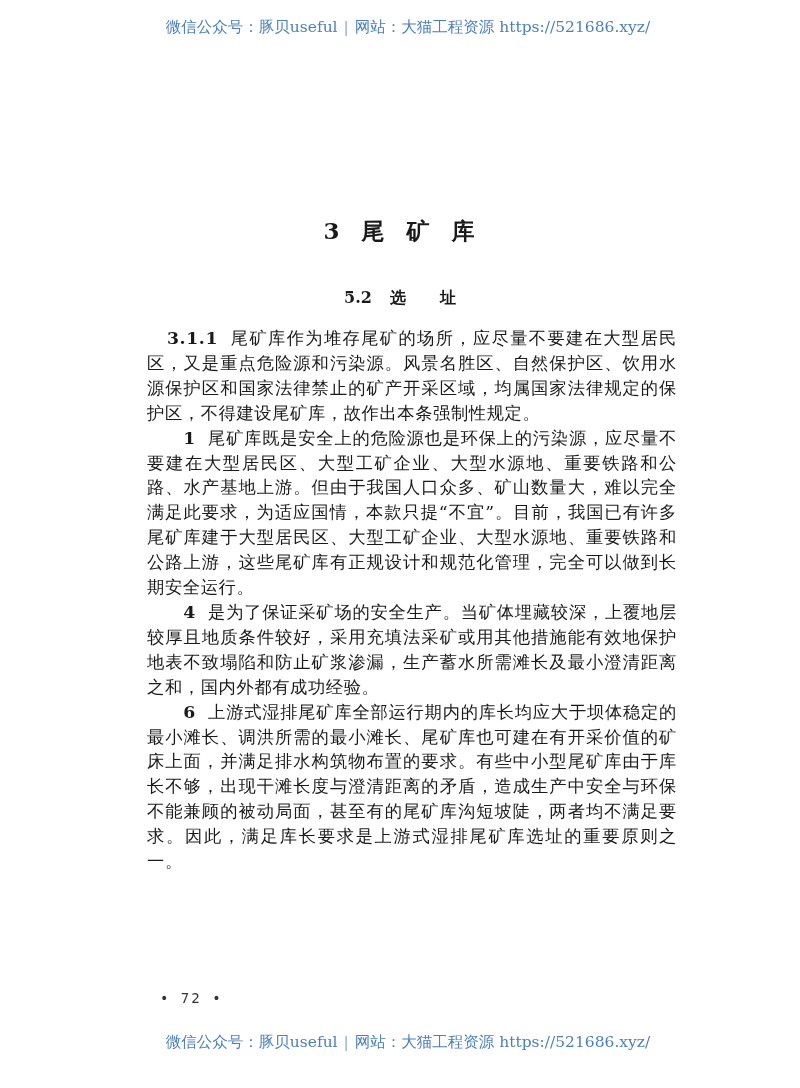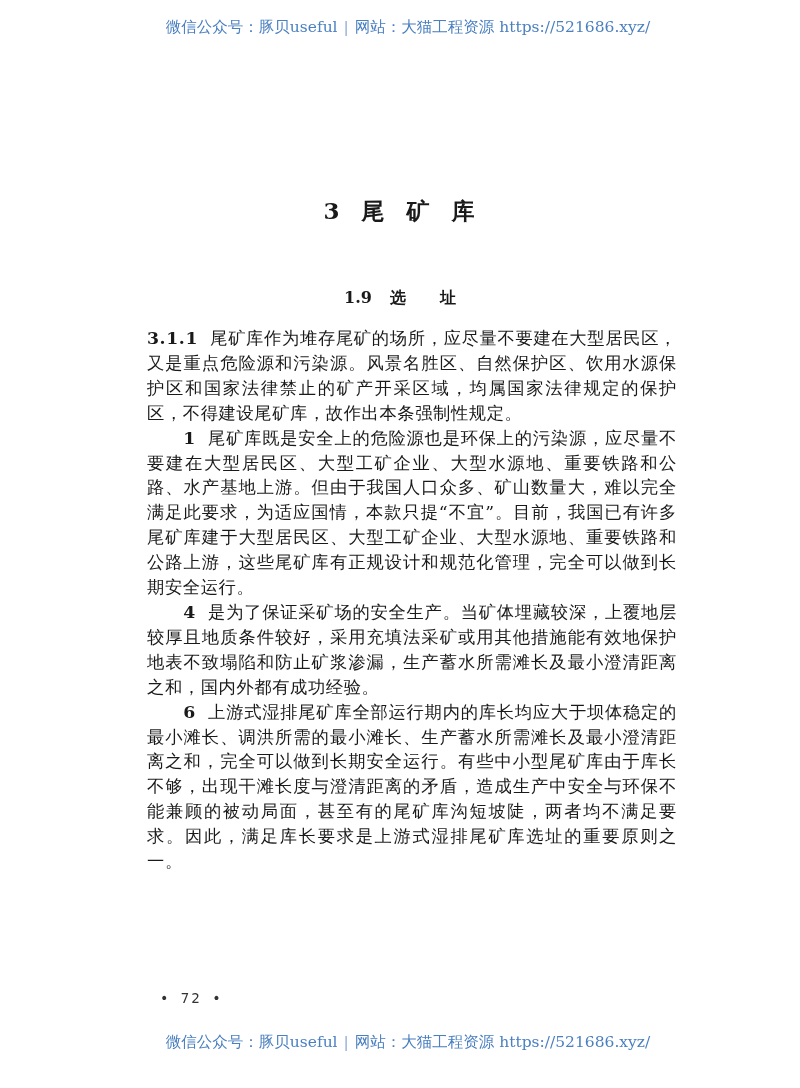--- a/index.html
+++ b/index.html
@@ -26,21 +26,21 @@
       letter-spacing: 0px;
       white-space: nowrap;
       margin-left: 8px;
     }
     .watermark .sep { color: #8aa8d0; padding: 0 6px; }
     .wm-top { top: 17px; }
     .wm-bottom { top: 1032px; }
 
     .chapter-title {
       position: absolute;
-      top: 196px;
+      top: 216px;
       left: 0;
       width: 800px;
       text-align: center;
       font-size: 23px;
       font-weight: bold;
       letter-spacing: 2px;
       word-spacing: 14px;
     }
     .chapter-title span { margin: 0 10px; }
     .section-title {
@@ -64,20 +64,21 @@
       line-height: 24.9px;
       letter-spacing: 0.6px;
       text-align: justify;
     }
     .para { margin: 0; }
     .para.indent { text-indent: 2.1em; }
     .clause-num {
       font-weight: bold;
       margin-right: 12px;
       font-family: "DejaVu Serif", "Liberation Serif", serif;
+      margin-left: 20px;
     }
     .item-num {
       font-weight: bold;
       margin-right: 12px;
     }
     .page-number {
       position: absolute;
       top: 990px;
       left: 160px;
       font-size: 14px;
@@ -92,35 +93,35 @@
 
 <div class="watermark wm-top">
   <span>微信公众号：豚贝useful</span><span class="sep">|</span><span>网站：大猫工程资源 https://521686.xyz/</span>
 </div>
 
 <div class="chapter-title">
   <span>3</span><span>尾</span><span>矿</span><span>库</span>
 </div>
 
 <div class="section-title">
-  <span class="num">1.9</span><span>选</span><span class="gap"></span><span>址</span>
+  <span class="num">5.2</span><span>选</span><span class="gap"></span><span>址</span>
 </div>
 
 <div class="body-text">
   <p class="para">
     <span class="clause-num">3.1.1</span><span>尾矿库作为堆存尾矿的场所，应尽量不要建在大型居民区，又是重点危险源和污染源。风景名胜区、自然保护区、饮用水源保护区和国家法律禁止的矿产开采区域，均属国家法律规定的保护区，不得建设尾矿库，故作出本条强制性规定。</span>
   </p>
   <p class="para indent">
     <span class="item-num">1</span><span>尾矿库既是安全上的危险源也是环保上的污染源，应尽量不要建在大型居民区、大型工矿企业、大型水源地、重要铁路和公路、水产基地上游。但由于我国人口众多、矿山数量大，难以完全满足此要求，为适应国情，本款只提“不宜”。目前，我国已有许多尾矿库建于大型居民区、大型工矿企业、大型水源地、重要铁路和公路上游，这些尾矿库有正规设计和规范化管理，完全可以做到长期安全运行。</span>
   </p>
   <p class="para indent">
     <span class="item-num">4</span><span>是为了保证采矿场的安全生产。当矿体埋藏较深，上覆地层较厚且地质条件较好，采用充填法采矿或用其他措施能有效地保护地表不致塌陷和防止矿浆渗漏，生产蓄水所需滩长及最小澄清距离之和，国内外都有成功经验。</span>
   </p>
   <p class="para indent">
-    <span class="item-num">6</span><span>上游式湿排尾矿库全部运行期内的库长均应大于坝体稳定的最小滩长、调洪所需的最小滩长、生产蓄水所需滩长及最小澄清距离之和，完全可以做到长期安全运行。有些中小型尾矿库由于库长不够，出现干滩长度与澄清距离的矛盾，造成生产中安全与环保不能兼顾的被动局面，甚至有的尾矿库沟短坡陡，两者均不满足要求。因此，满足库长要求是上游式湿排尾矿库选址的重要原则之一。</span>
+    <span class="item-num">6</span><span>上游式湿排尾矿库全部运行期内的库长均应大于坝体稳定的最小滩长、调洪所需的最小滩长、尾矿库也可建在有开采价值的矿床上面，并满足排水构筑物布置的要求。有些中小型尾矿库由于库长不够，出现干滩长度与澄清距离的矛盾，造成生产中安全与环保不能兼顾的被动局面，甚至有的尾矿库沟短坡陡，两者均不满足要求。因此，满足库长要求是上游式湿排尾矿库选址的重要原则之一。</span>
   </p>
 </div>
 
 <div class="page-number">• 72 •</div>
 
 <div class="watermark wm-bottom">
   <span>微信公众号：豚贝useful</span><span class="sep">|</span><span>网站：大猫工程资源 https://521686.xyz/</span>
 </div>
 
 </body></html>

